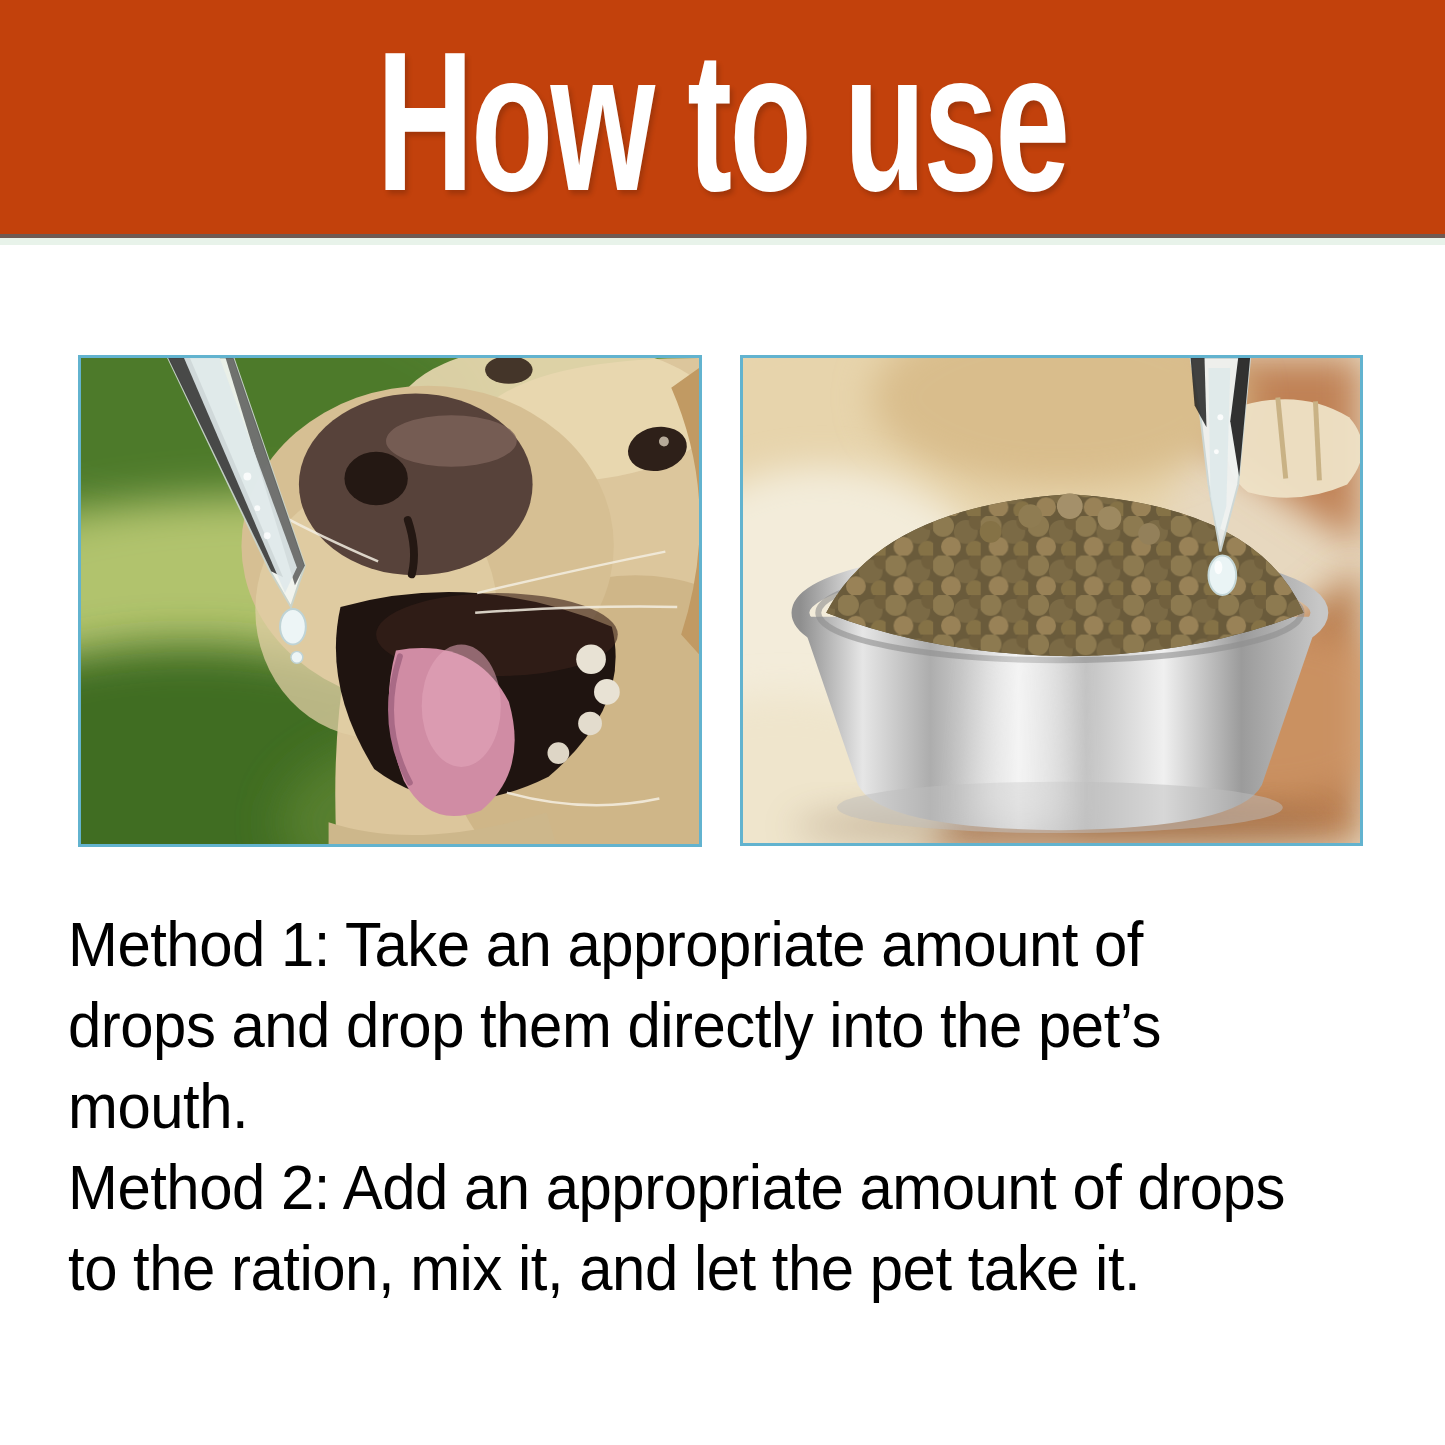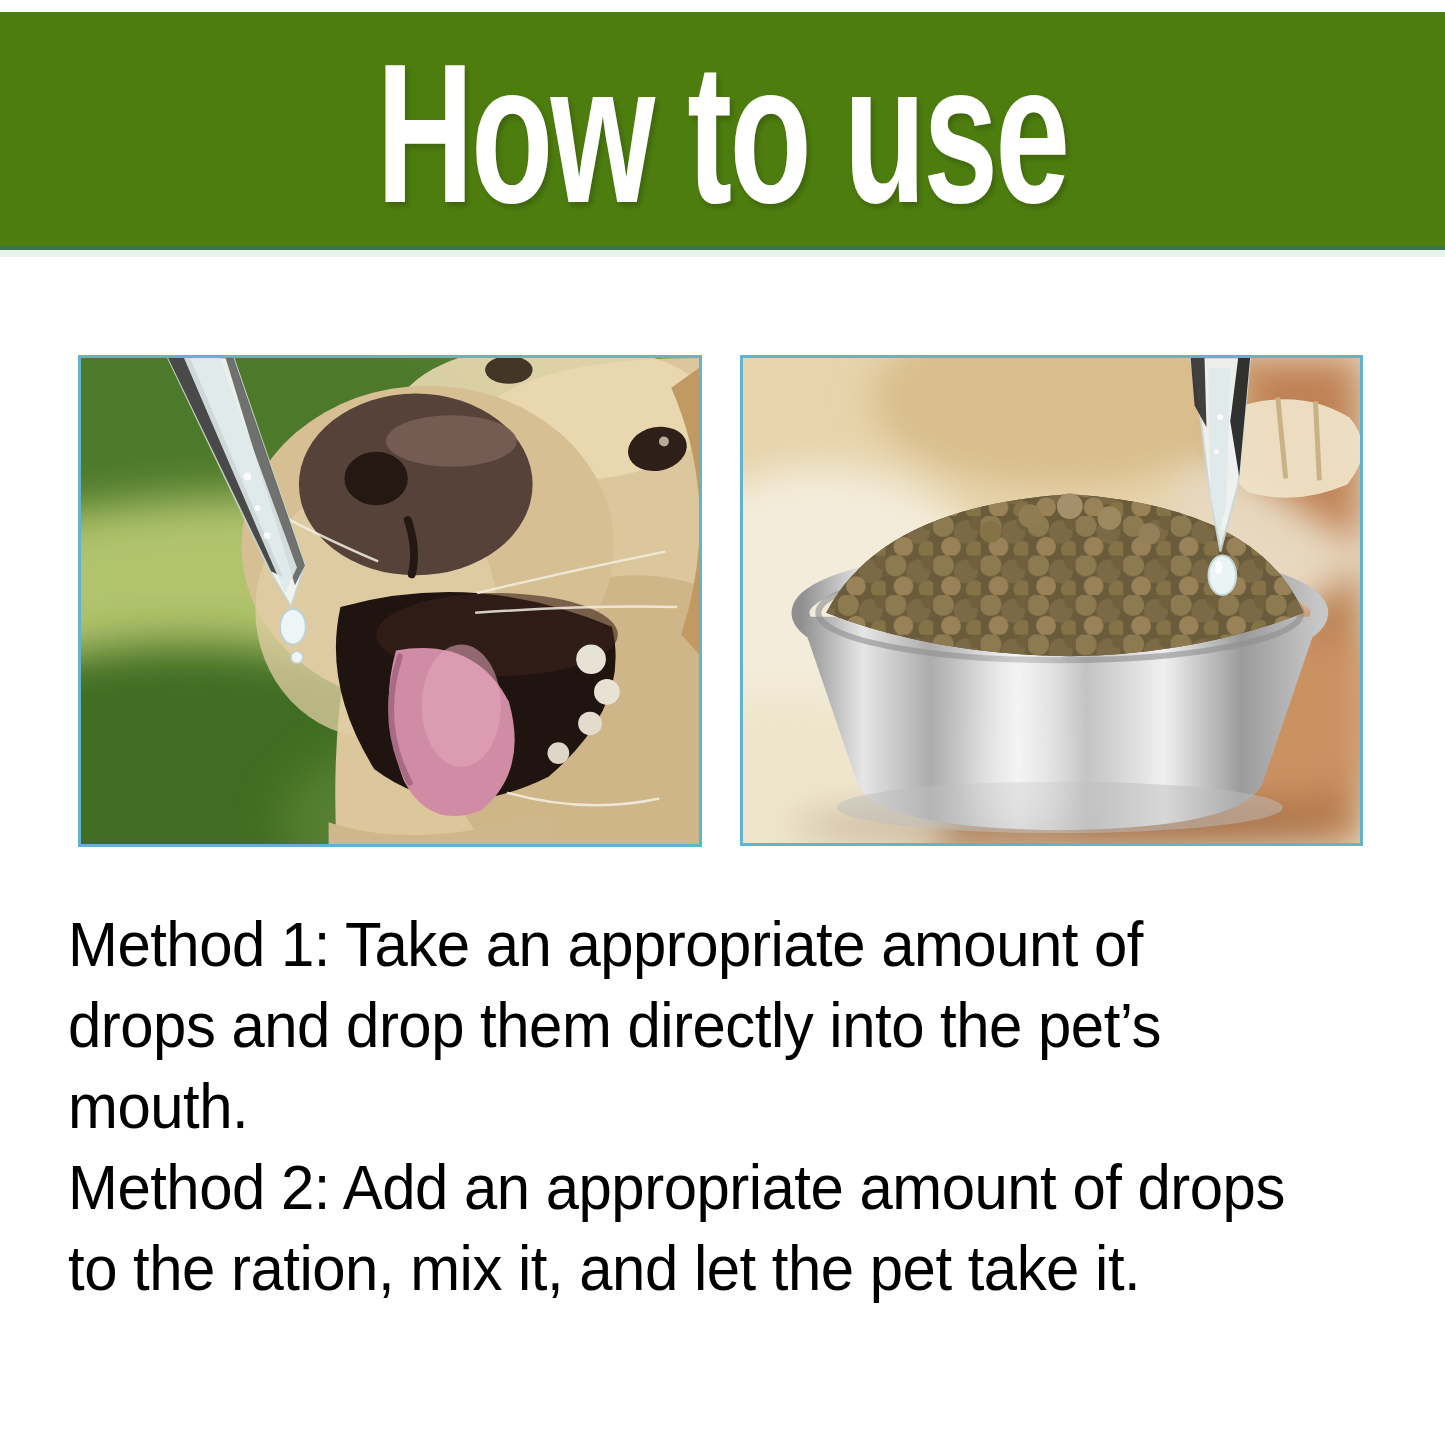--- a/index.html
+++ b/index.html
@@ -11,27 +11,26 @@
     overflow: hidden;
     font-family: "Liberation Sans", sans-serif;
   }
 
   
   .header-banner {
     position: absolute;
     left: 0; top: 0;
     width: 100%;
     height: 234px;
-    background: #4d7c0f;
+    background: #c2410c;
     border-bottom: 4px solid rgba(45, 110, 140, 0.55);
     box-shadow: 0 7px 0 rgba(230, 242, 232, 0.9);
     display: flex;
     align-items: center;
     justify-content: center;
-    margin-top: 12px;
   }
   .page-title {
     margin: 0;
     padding-top: 10px;
     color: #ffffff;
     font-size: 198px;
     font-weight: 700;
     line-height: 1;
     letter-spacing: -4px;
     white-space: nowrap;

